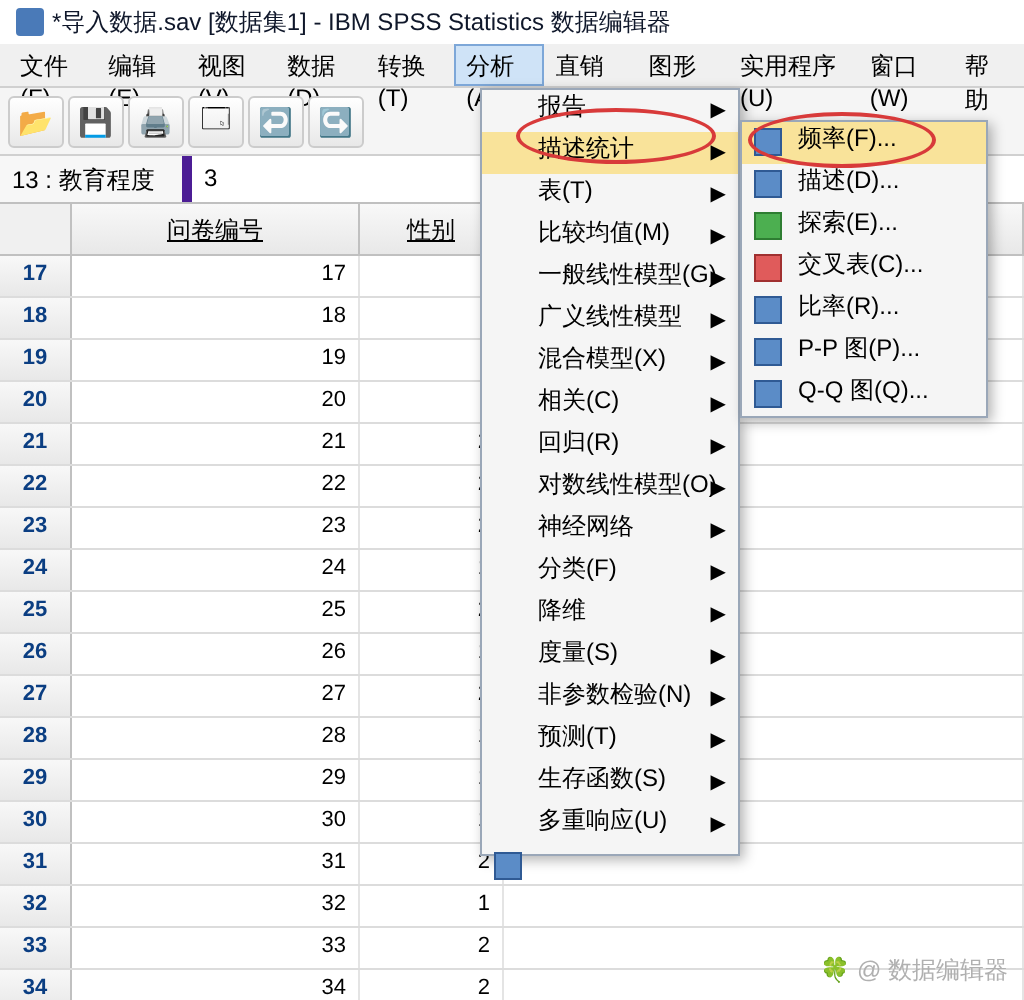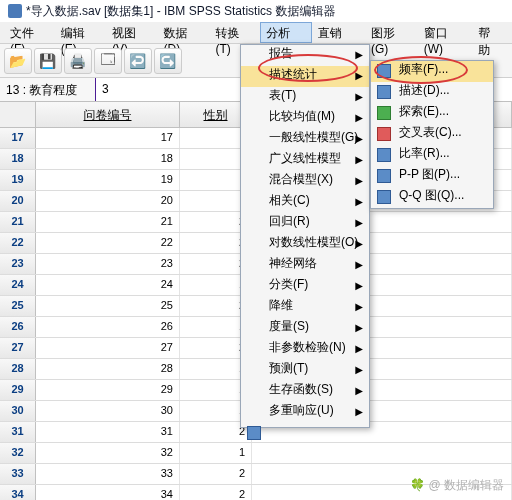--- a/index.html
+++ b/index.html
@@ -9,21 +9,21 @@
 .titlebar .icon { width: 14px; height: 14px; background: #4a7ab8; margin-right: 4px; border-radius: 2px; }
 
 .menubar { height: 22px; background: #f0f0f0; border-bottom: 1px solid #d0d0d0; display: flex; padding: 0 4px; }
 .menubar .item { padding: 3px 6px; font-size: 12px; cursor: pointer; }
 .menubar .item.active { background: #cfe3f7; border: 1px solid #7da7d8; padding: 2px 5px; }
 
 .toolbar { height: 34px; background: #f5f5f5; border-bottom: 1px solid #d0d0d0; display: flex; align-items: center; padding: 0 4px; gap: 2px; }
 .tbtn { width: 28px; height: 26px; border: 1px solid #ccc; background: linear-gradient(#fff,#e8e8e8); border-radius: 3px; display: flex; align-items: center; justify-content: center; font-size: 14px; }
 
 .cellbar { height: 24px; display: flex; border-bottom: 1px solid #c0c0c0; }
-.cellbar .label { width: 96px; padding: 4px 6px; border-right: 1px solid #4c1d95; background: #f7f7f7; }
+.cellbar .label { width: 96px; padding: 4px 6px; border-right: 5px solid #4c1d95; background: #f7f7f7; }
 .cellbar .value { flex: 1; padding: 4px 6px; }
 
 .grid { position: relative; }
 .header-row { display: flex; height: 26px; background: #f0f0f0; border-bottom: 1px solid #c0c0c0; }
 .header-row .rowhead { width: 36px; border-right: 1px solid #c0c0c0; }
 .header-row .colhead { border-right: 1px solid #c0c0c0; padding: 5px 4px; text-align: center; font-size: 12px; background: linear-gradient(#f8f8f8,#e8e8e8); text-decoration: underline; }
 .col1 { width: 144px; } .col2 { width: 72px; } .cole { width: 260px; }
 
 .data-row { display: flex; height: 21px; border-bottom: 1px solid #dcdcdc; }
 .data-row .rowhead { width: 36px; background: linear-gradient(#f8f8f8,#e8e8e8); border-right: 1px solid #c0c0c0; text-align: center; padding: 3px 0; font-size: 11px; color: #0b3e82; font-weight: 600; }
@@ -58,20 +58,21 @@
 
 <div class="menubar">
   <div class="item">文件(F)</div>
   <div class="item">编辑(E)</div>
   <div class="item">视图(V)</div>
   <div class="item">数据(D)</div>
   <div class="item">转换(T)</div>
   <div class="item active">分析(A)</div>
   <div class="item">直销(M)</div>
   <div class="item">图形(G)</div>
+  <div class="item">实用程序(U)</div>
   <div class="item">窗口(W)</div>
   <div class="item">帮助</div>
 </div>
 
 <div class="toolbar">
   <div class="tbtn">📂</div>
   <div class="tbtn">💾</div>
   <div class="tbtn">🖨️</div>
   <div class="tbtn">🗔</div>
   <div class="tbtn">↩️</div>

